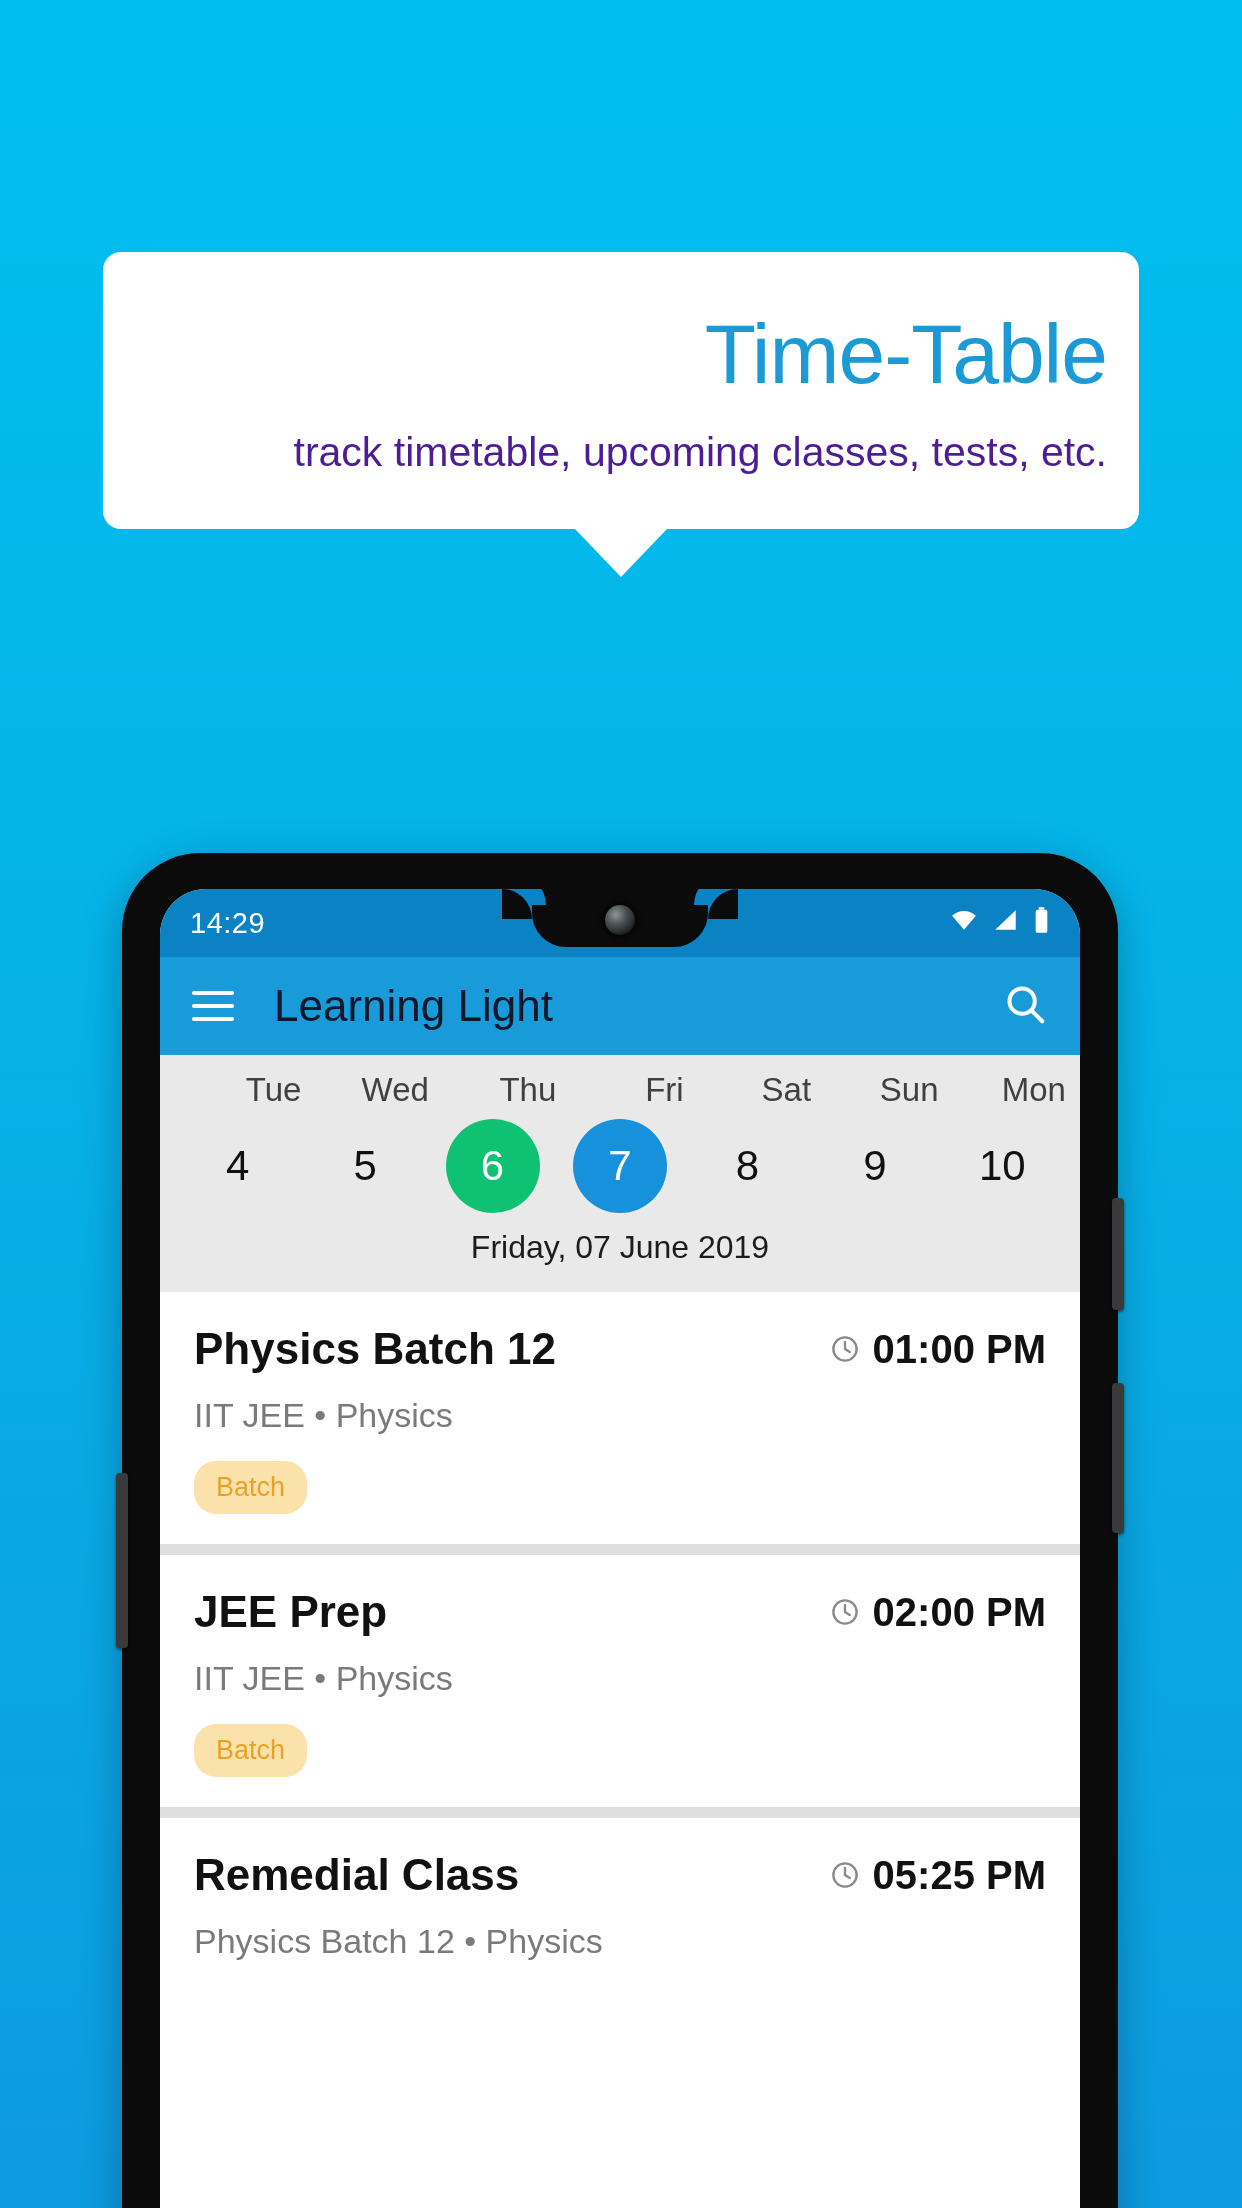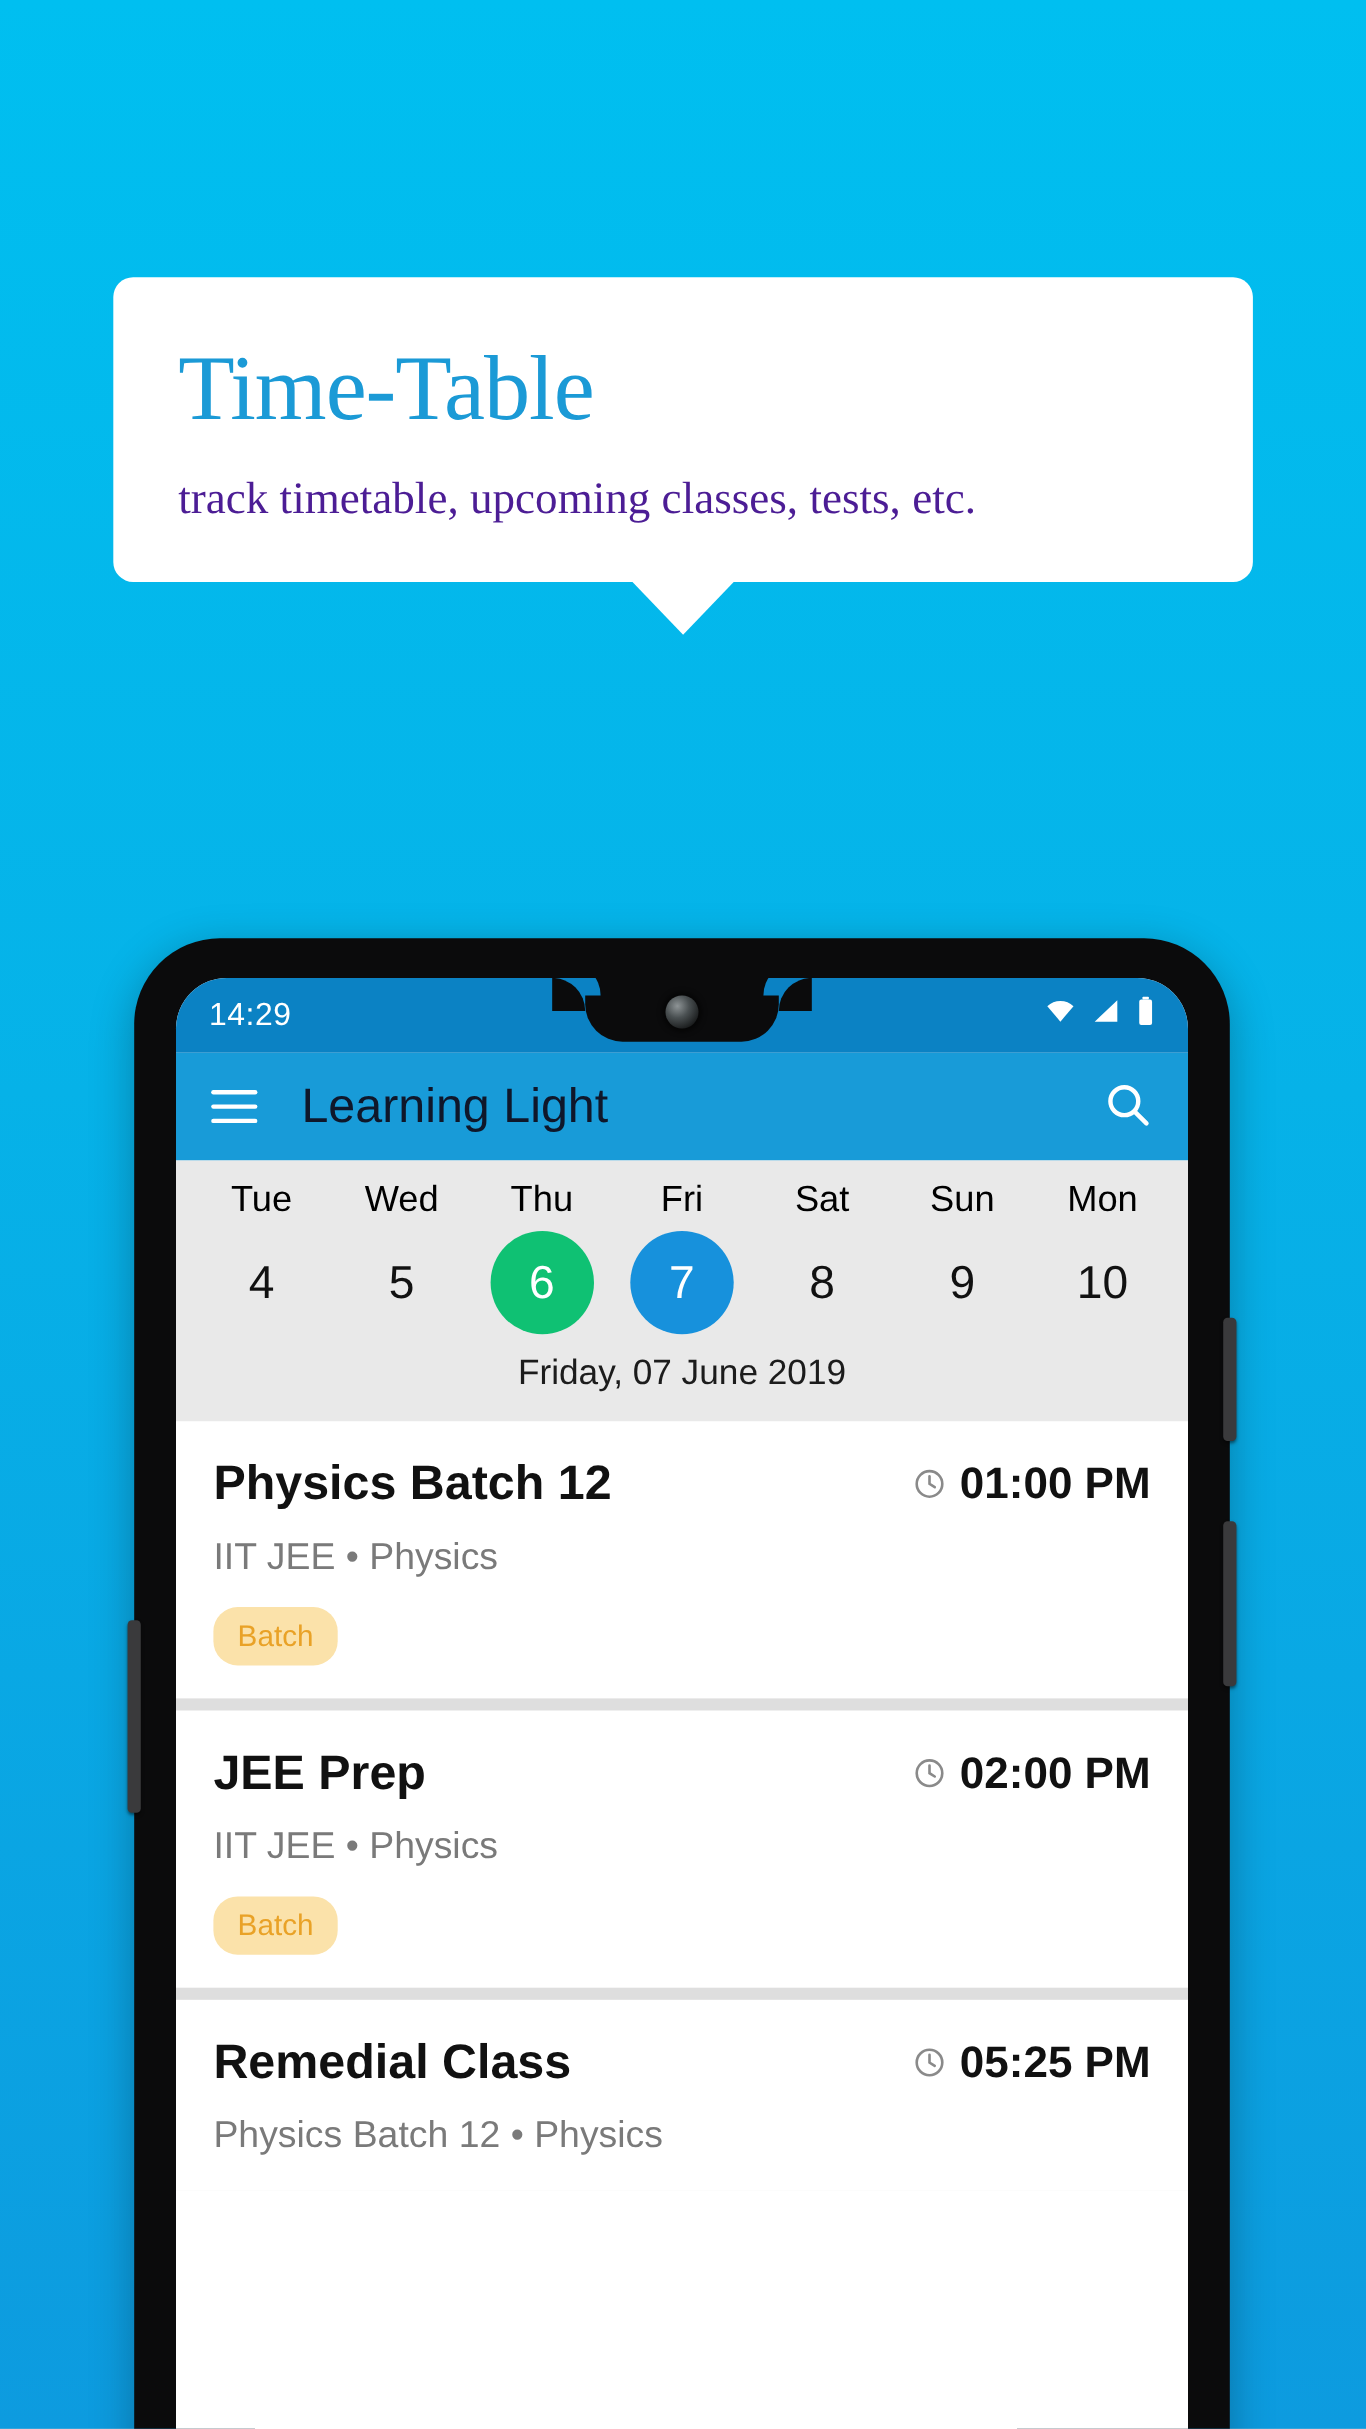--- a/index.html
+++ b/index.html
@@ -13,23 +13,22 @@
 
   
   .bubble-wrap{
     position:absolute;
     left:103px; top:252px;
     width:1036px;
   }
   .bubble{
     background:#ffffff;
     border-radius:18px;
-    padding:58px 59px 52px;
-    text-align:left;
-    font-family:Liberation Serif, serif;
+    padding:58px 32px 52px;
+    text-align:right;
   }
   .bubble-title{
     color:#1B9AD6;
     font-size:84px;
     font-weight:400;
     letter-spacing:-1px;
     line-height:1.05;
   }
   .bubble-sub{
     margin-top:30px;
@@ -133,23 +132,23 @@
   }
 
   
   .datestrip{
     background:#E9E9E9;
     padding:16px 0 14px;
   }
   .dayrow{ display:flex; padding:0 14px; }
   .daycell{
     flex:1;
-    text-align:center;
+    text-align:right;
     font-size:33px;
-    color:#000000;
+    color:#404040;
   }
   .numrow{ display:flex; padding:10px 14px 0; }
   .numcell{
     flex:1;
     display:flex;
     align-items:center;
     justify-content:center;
     height:94px;
     font-size:42px;
     color:#111;

